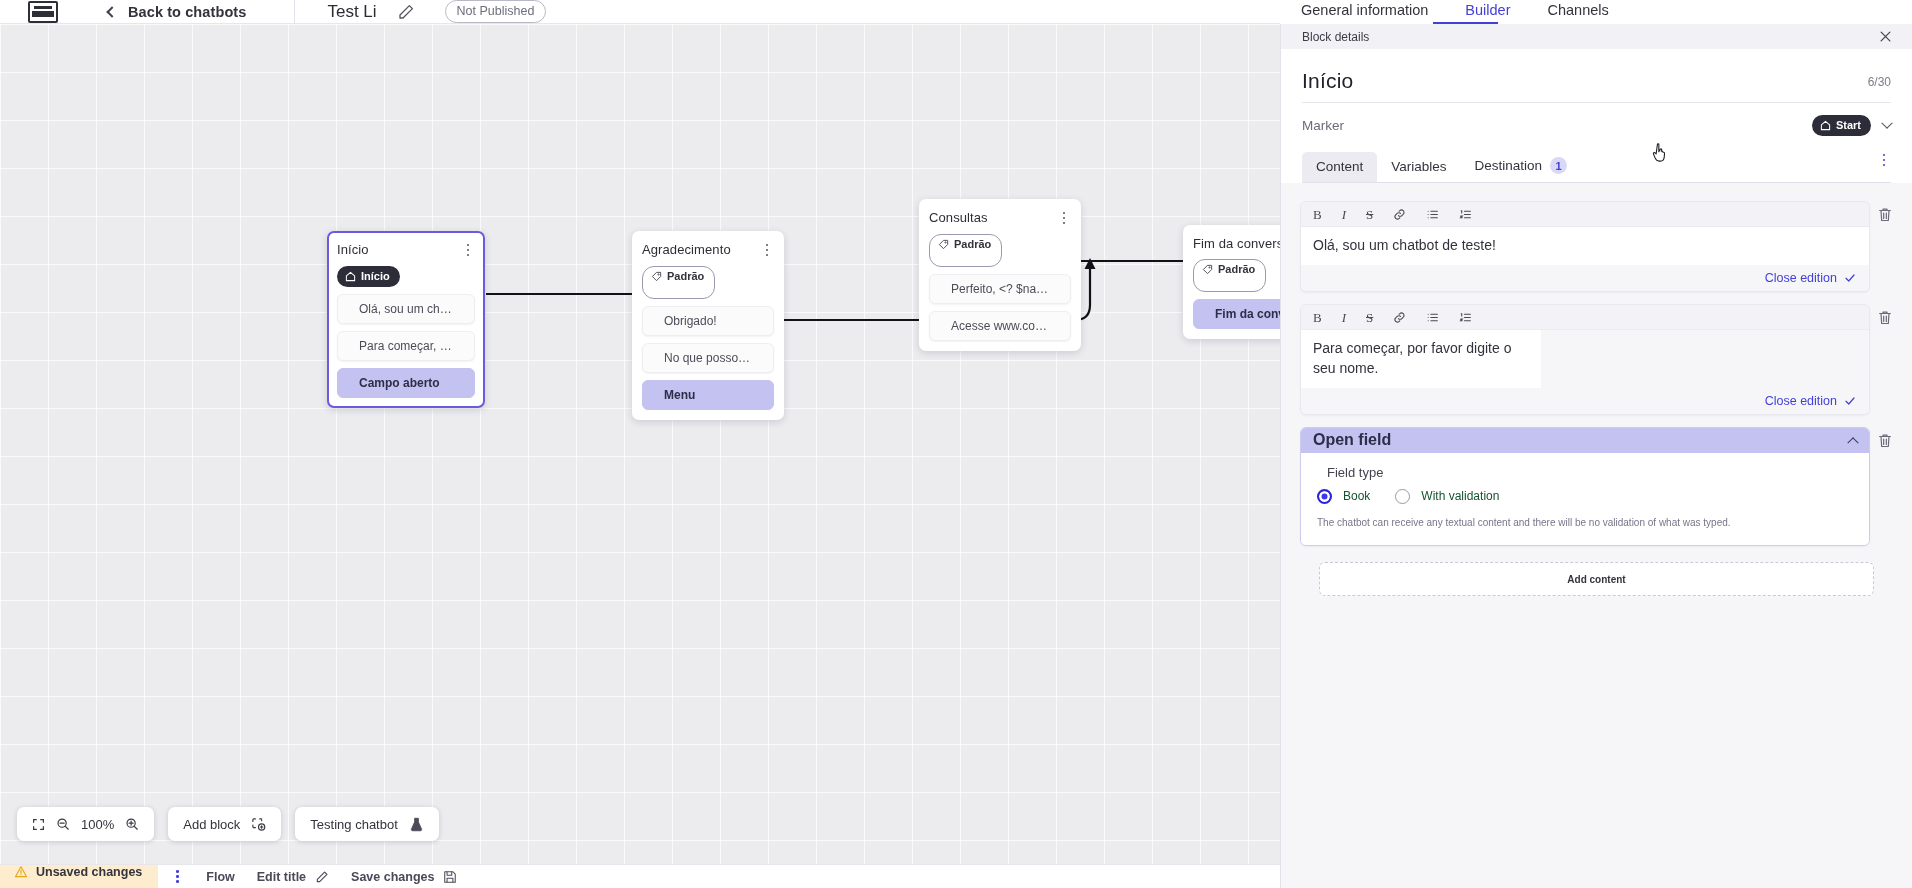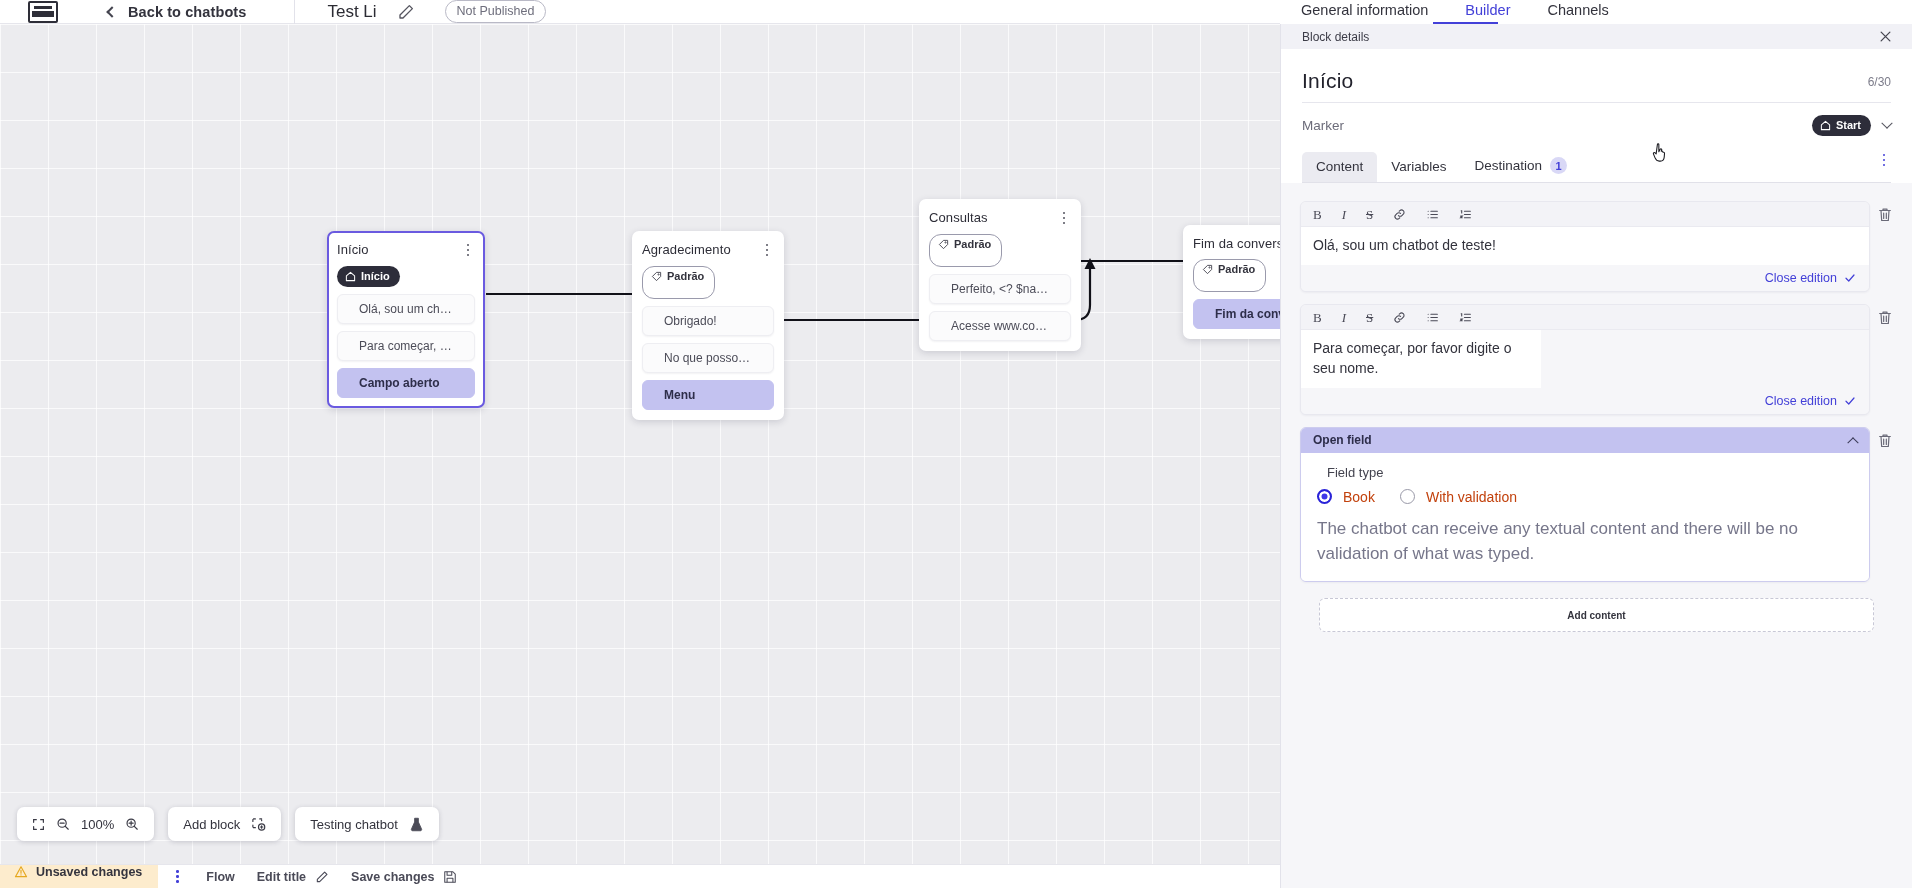--- a/index.html
+++ b/index.html
@@ -189,32 +189,32 @@
   .close-edition { font-size: 12.5px; color: #4340d8; display: flex; align-items: center;
                    gap: 7px; cursor: pointer; }
   .trash { width: 16px; height: 17px; margin-top: 5px; cursor: pointer; flex: none; }
 
   
   .of-row { display: flex; align-items: flex-start; gap: 7px; margin-bottom: 16px; }
   .of-card { flex: 1; border-radius: 6px; overflow: hidden; border: 1px solid #cdccee;
              box-shadow: 0 1px 2px rgba(40,40,70,.05); }
   .of-head { background: #c3c2f0; height: 25px; display: flex; align-items: center;
              justify-content: space-between; padding: 0 12px; }
-  .of-head .t { font-size: 12px; color: #2d2d4a; font-weight: bold; }
+  .of-head .t { font-size: 16px; color: #2d2d4a; font-weight: bold; }
   .chev-up { width: 8px; height: 8px; border-left: 1.8px solid #3b3b58;
              border-top: 1.8px solid #3b3b58; transform: rotate(45deg) translate(2px,2px); cursor: pointer; }
   .of-body { background: #fff; padding: 12px 16px 15px; }
   .of-lbl { font-size: 13px; color: #43434f; margin-left: 10px; }
   .radios { display: flex; align-items: center; gap: 11px; margin-top: 9px; }
   .radio { width: 15px; height: 15px; border-radius: 50%; border: 1.6px solid #9999a8;
            background: #fff; flex: none; cursor: pointer; position: relative; }
   .radio.on { border: 2px solid #2a23d8; background: #3f38e8;
               box-shadow: inset 0 0 0 2.5px #fff; }
-  .radio-lbl { font-size: 14px; color: #c2410c; margin-right: 14px; }
-  .of-help { margin-top: 12px; font-size: 17px; color: #76768a; line-height: 1.45; }
+  .radio-lbl { font-size: 12px; color: #14532d; margin-right: 14px; }
+  .of-help { margin-top: 12px; font-size: 10px; color: #76768a; line-height: 1.45; }
 
   .add-content {
     margin: 0 19px; height: 34px; border: 1.5px dashed #c8c8d6; border-radius: 6px;
     display: flex; align-items: center; justify-content: center;
     font-size: 10px; font-weight: bold; color: #33333d; cursor: pointer; background: #fff;
   }
 
   
   .cursor { position: absolute; left: 1652px; top: 142px; width: 18px; height: 22px; pointer-events: none; }
 </style>

